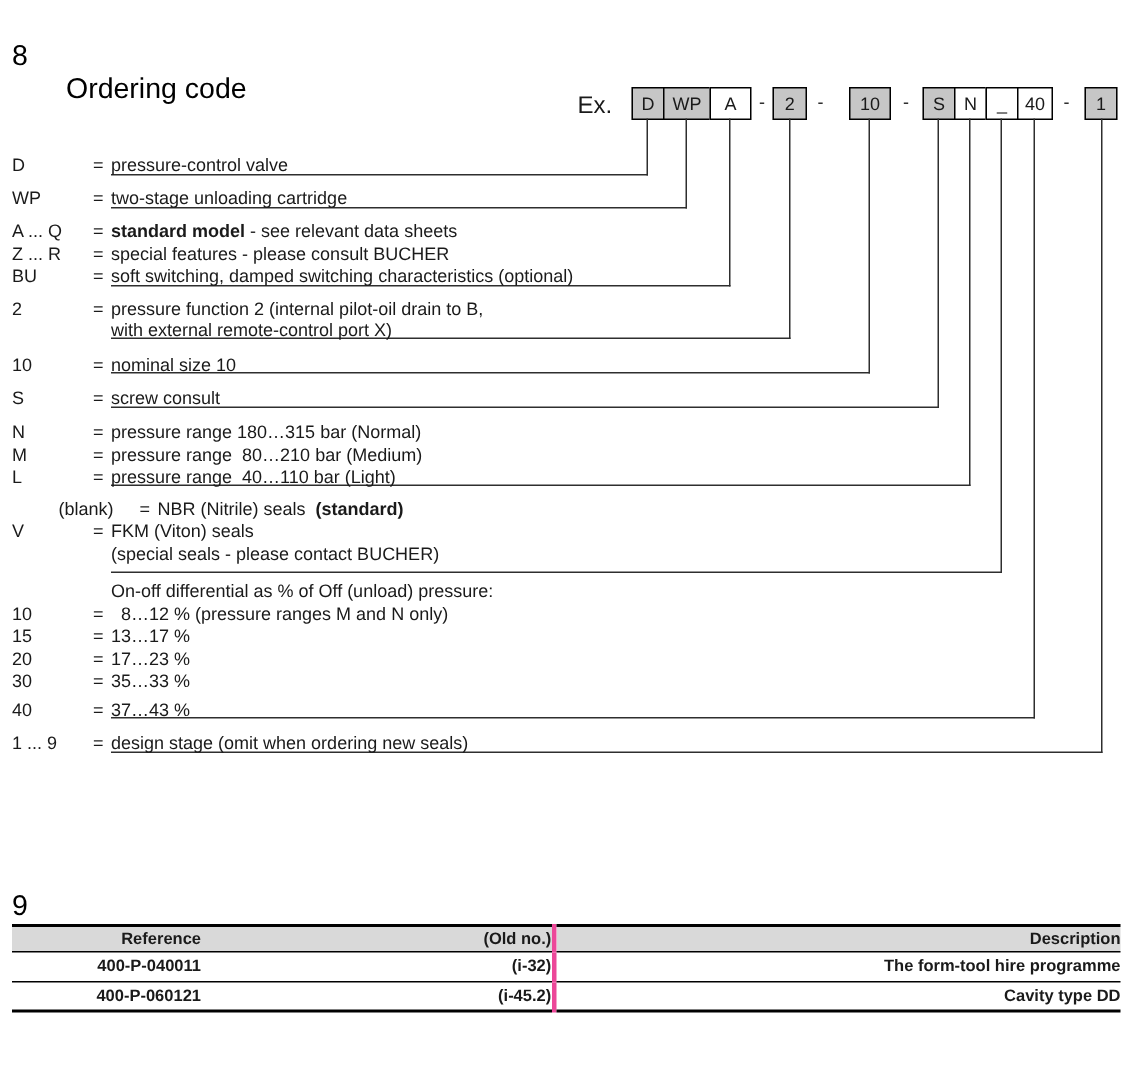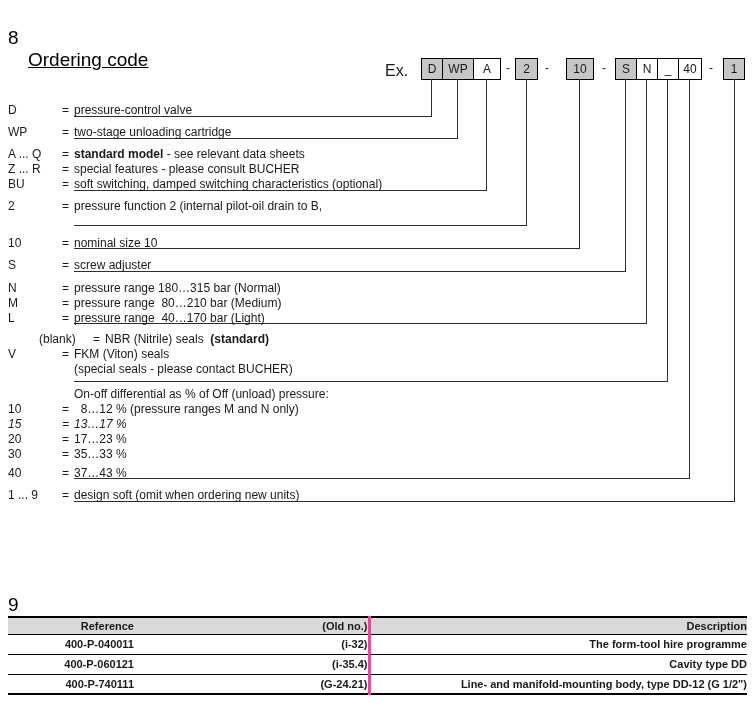--- a/index.html
+++ b/index.html
@@ -6,21 +6,21 @@
   #page{
     position:relative;
     width:756px;height:715px;
     background:#ffffff;
     font-family:"Liberation Sans","DejaVu Sans",sans-serif;
     color:#1a1a1a;
     overflow:hidden;
   }
   .sec-head{position:absolute;font-size:19px;font-weight:400;color:#000;white-space:pre;}
   .sec-num{position:absolute;left:8px;}
-  .sec-title{position:absolute;left:28px;text-decoration:underline;}
+  .sec-title{position:absolute;left:44px;}
 
   
   .ex-label{position:absolute;font-size:16px;}
   .code-box{
     position:absolute;top:58px;height:22px;width:22px;
     box-sizing:border-box;border:1px solid #000;
     font-size:12px;line-height:20px;text-align:center;
     background:#fff;
   }
   .code-box.gray{background:#c6c6c6;}
@@ -126,44 +126,47 @@
   <div class="row" style="top:177px;">
     <span class="term">BU</span>
     <span class="eq">=</span>
     <span class="desc"><span>soft switching, damped switching characteristics (optional)</span></span>
   </div>
   <div class="row" style="top:199px;">
     <span class="term">2</span>
     <span class="eq">=</span>
     <span class="desc"><span>pressure function 2 (internal pilot-oil drain to B,</span></span>
   </div>
+  <div class="row" style="top:213px;">
+    <span class="desc"><span>with external remote-control port X)</span></span>
+  </div>
   <div class="row" style="top:236px;">
     <span class="term">10</span>
     <span class="eq">=</span>
     <span class="desc"><span>nominal size 10</span></span>
   </div>
   <div class="row" style="top:258px;">
     <span class="term">S</span>
     <span class="eq">=</span>
-    <span class="desc"><span>screw adjuster</span></span>
+    <span class="desc"><span>screw consult</span></span>
   </div>
   <div class="row" style="top:281px;">
     <span class="term">N</span>
     <span class="eq">=</span>
     <span class="desc"><span>pressure range 180…315 bar (Normal)</span></span>
   </div>
   <div class="row" style="top:296px;">
     <span class="term">M</span>
     <span class="eq">=</span>
     <span class="desc"><span>pressure range  80…210 bar (Medium)</span></span>
   </div>
   <div class="row" style="top:311px;">
     <span class="term">L</span>
     <span class="eq">=</span>
-    <span class="desc"><span>pressure range  40…170 bar (Light)</span></span>
+    <span class="desc"><span>pressure range  40…110 bar (Light)</span></span>
   </div>
   <div class="row" style="top:332px;margin-left:31px;">
     <span class="term">(blank)</span>
     <span class="eq">=</span>
     <span class="desc"><span>NBR (Nitrile) seals  </span><b>(standard)</b></span>
   </div>
   <div class="row" style="top:347px;">
     <span class="term">V</span>
     <span class="eq">=</span>
     <span class="desc"><span>FKM (Viton) seals</span></span>
@@ -172,21 +175,21 @@
     <span class="desc"><span>(special seals - please contact BUCHER)</span></span>
   </div>
   <div class="row" style="top:387px;">
     <span class="desc"><span>On-off differential as % of Off (unload) pressure:</span></span>
   </div>
   <div class="row" style="top:402px;">
     <span class="term">10</span>
     <span class="eq">=</span>
     <span class="desc"><span>  8…12 % (pressure ranges M and N only)</span></span>
   </div>
-  <div class="row" style="top:417px;font-style:italic;">
+  <div class="row" style="top:417px;">
     <span class="term">15</span>
     <span class="eq">=</span>
     <span class="desc"><span>13…17 %</span></span>
   </div>
   <div class="row" style="top:432px;">
     <span class="term">20</span>
     <span class="eq">=</span>
     <span class="desc"><span>17…23 %</span></span>
   </div>
   <div class="row" style="top:447px;">
@@ -195,21 +198,21 @@
     <span class="desc"><span>35…33 %</span></span>
   </div>
   <div class="row" style="top:466px;">
     <span class="term">40</span>
     <span class="eq">=</span>
     <span class="desc"><span>37…43 %</span></span>
   </div>
   <div class="row" style="top:488px;">
     <span class="term">1 ... 9</span>
     <span class="eq">=</span>
-    <span class="desc"><span>design soft (omit when ordering new units)</span></span>
+    <span class="desc"><span>design stage (omit when ordering new seals)</span></span>
   </div>
 
   <div class="sec-head" style="top:572px;height:24px;">
     <span class="sec-num">9</span>
     <span class="sec-title">Related data sheets</span>
   </div>
 
   <table class="rds">
     <colgroup>
         <col class="c1">
@@ -224,24 +227,19 @@
       </tr>
     </thead>
     <tbody>
       <tr>
         <td class="cell1">400-P-040011</td>
         <td class="cell2">(i-32)</td>
         <td class="cell3">The form-tool hire programme</td>
       </tr>
       <tr>
         <td class="cell1">400-P-060121</td>
-        <td class="cell2">(i-35.4)</td>
+        <td class="cell2">(i-45.2)</td>
         <td class="cell3">Cavity type DD</td>
-      </tr>
-      <tr>
-        <td class="cell1">400-P-740111</td>
-        <td class="cell2">(G-24.21)</td>
-        <td class="cell3">Line- and manifold-mounting body, type DD-12 (G 1/2")</td>
       </tr>
     </tbody>
   </table>
 
 </div>
 
 </body></html>

